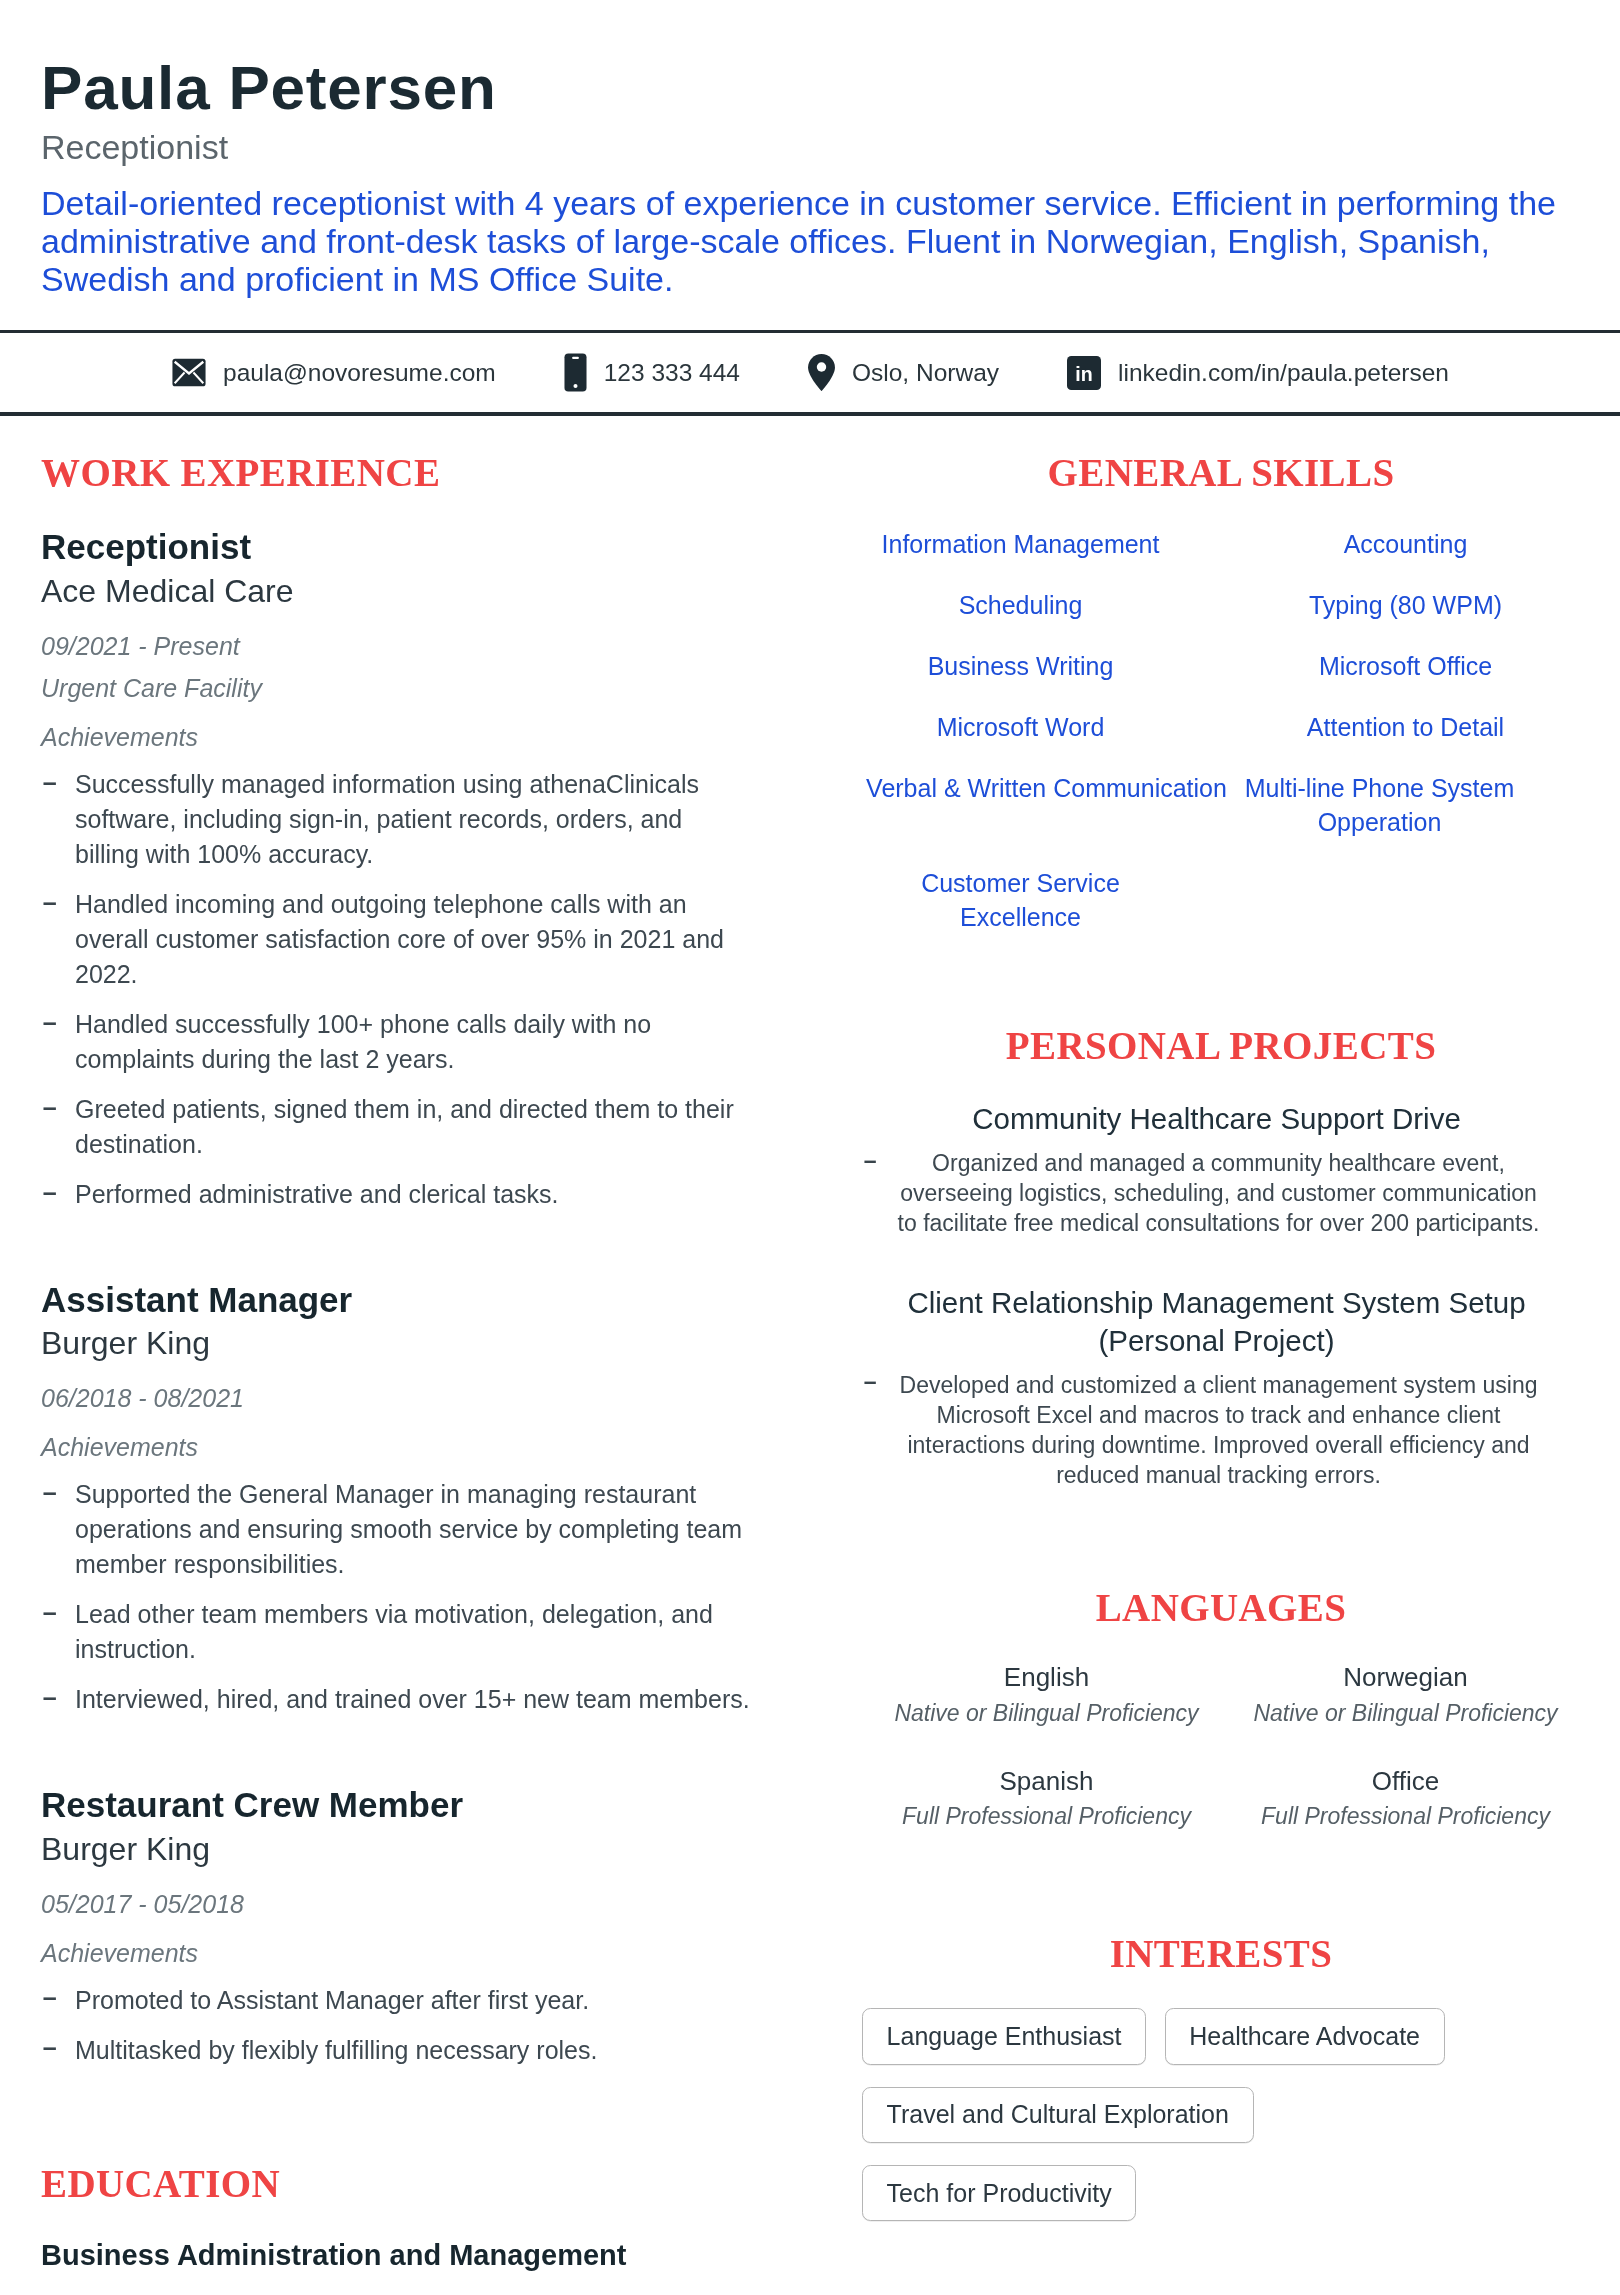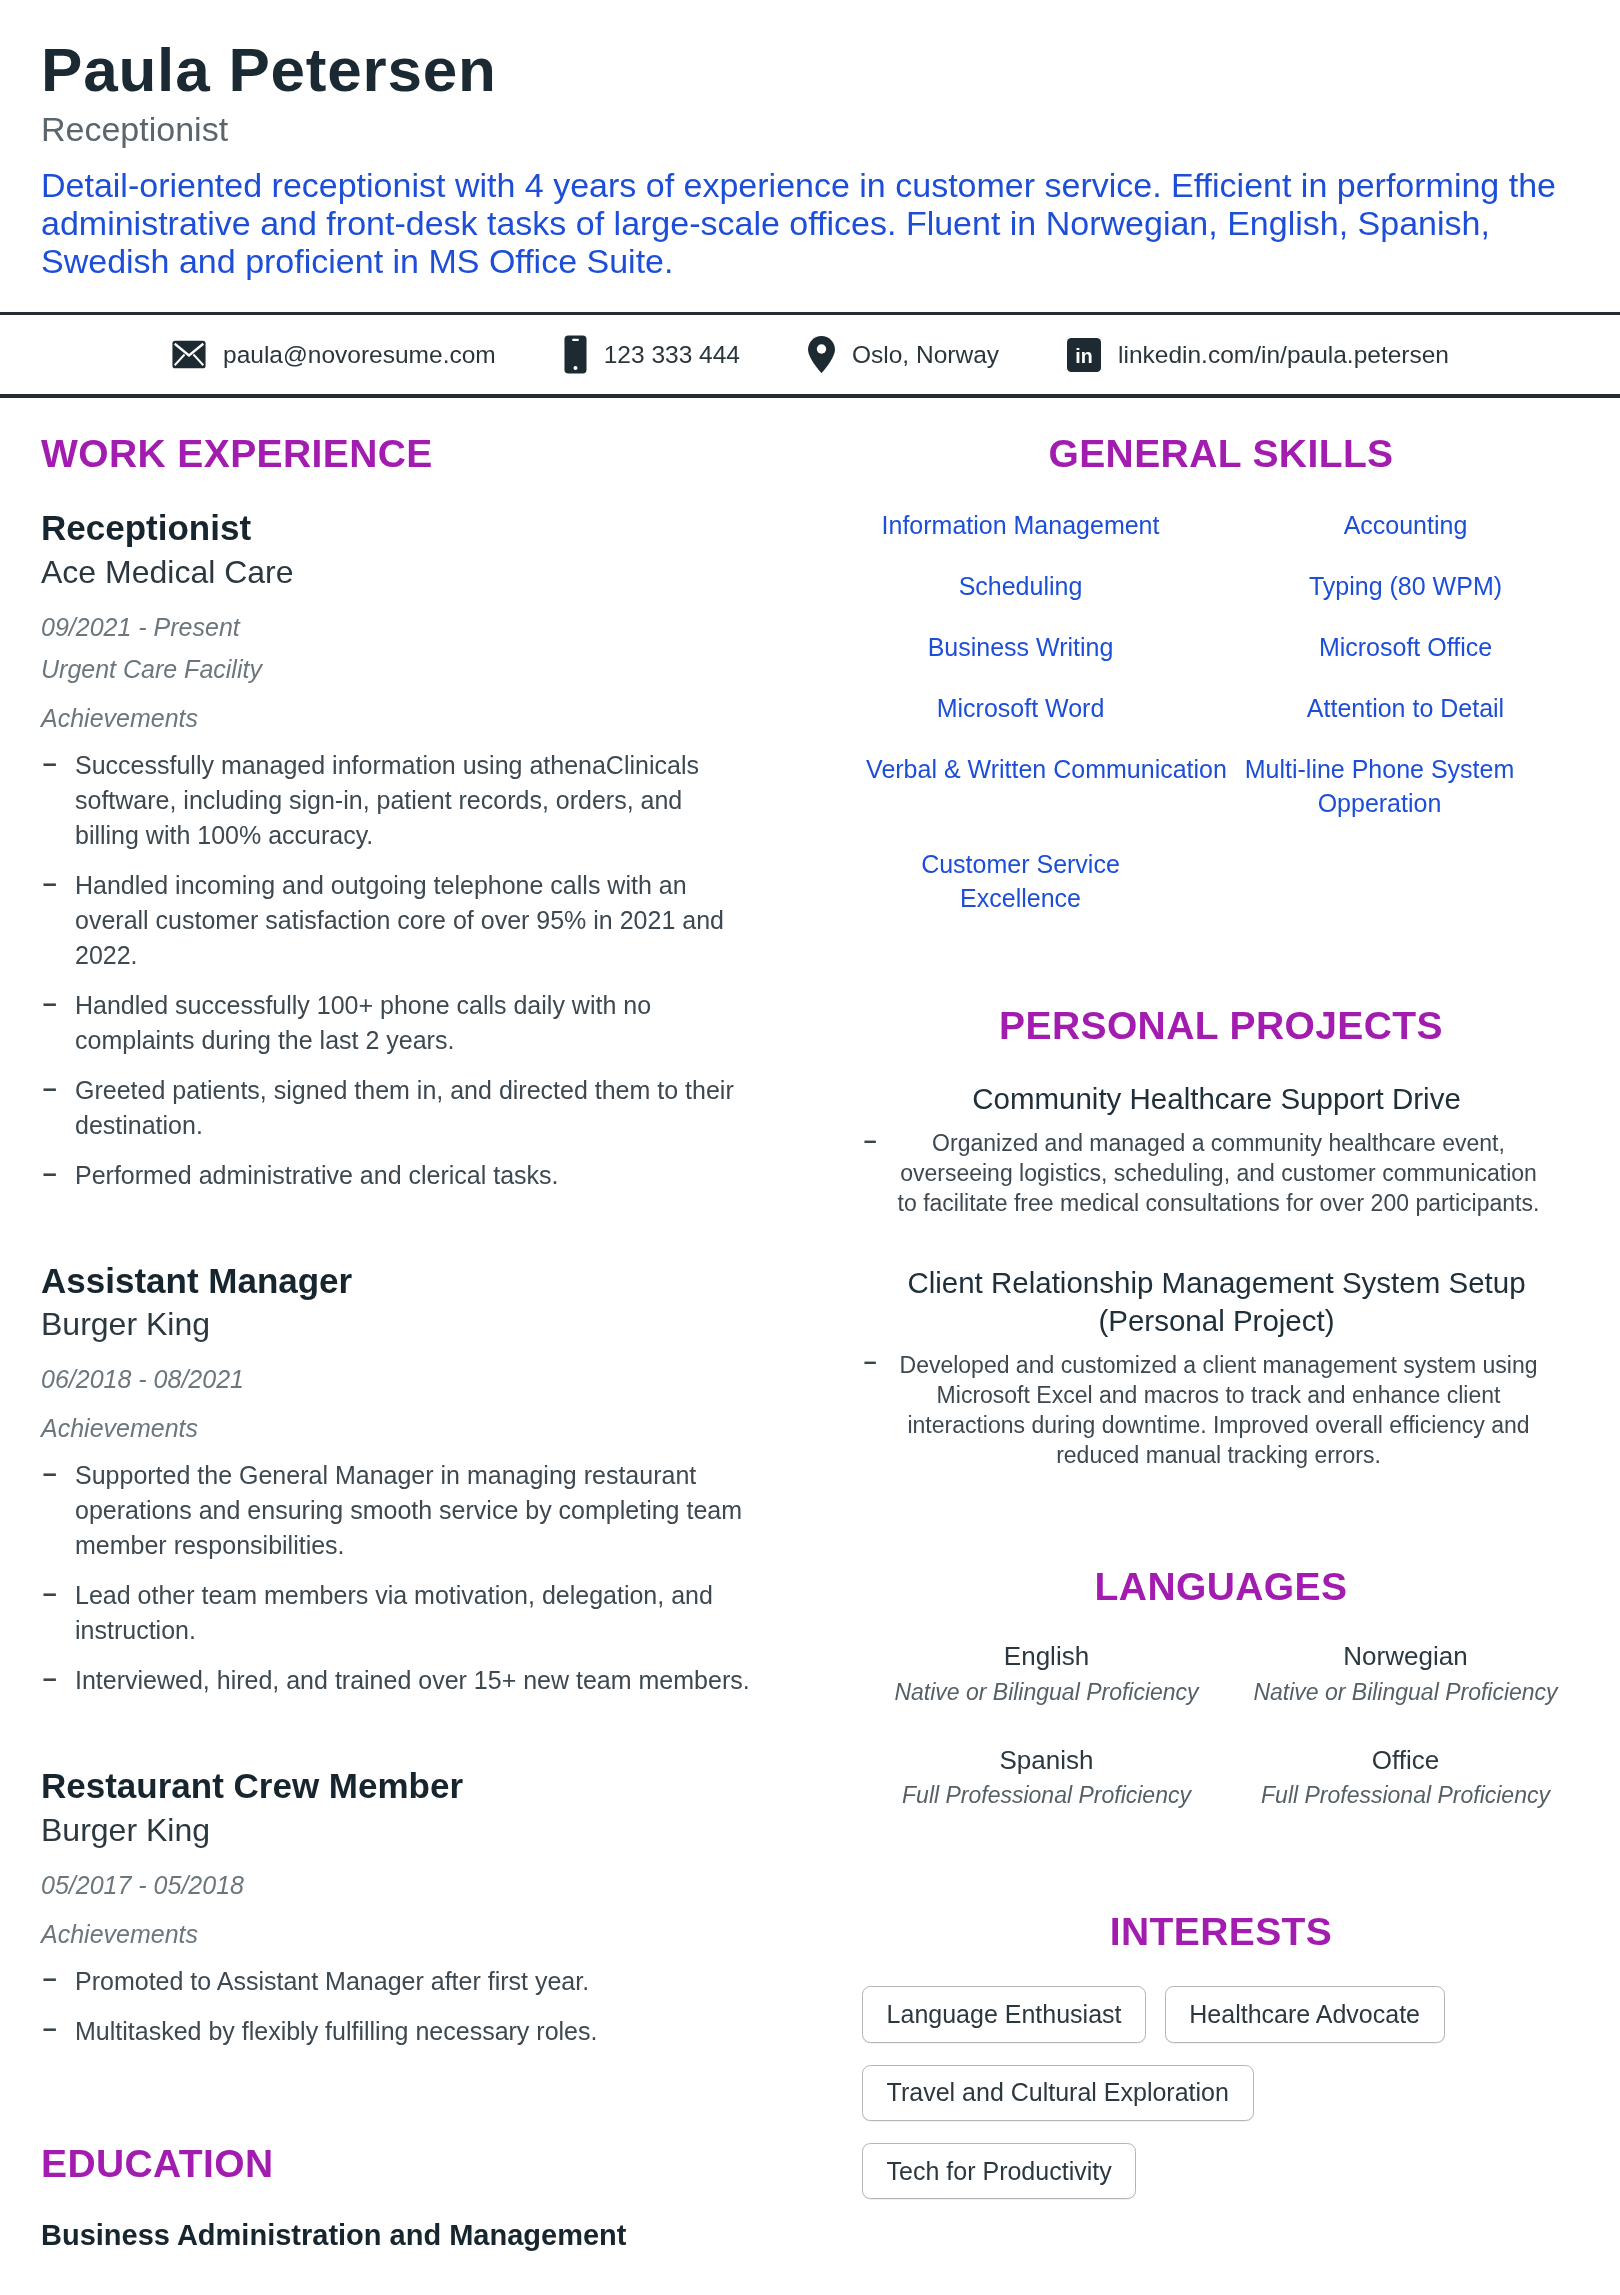--- a/index.html
+++ b/index.html
@@ -1,18 +1,18 @@
 <!DOCTYPE html>
 <html style="font-size:13.5px"><head>
 <meta charset="utf-8">
 <style>
   * { margin:0; padding:0; box-sizing:border-box; }
   html,body { background:#ffffff; }
   body { font-family:"Liberation Sans","DejaVu Sans",sans-serif; color:#3d4850; }
-  .page { width:1621px; height:2261px; background:#fff; overflow:hidden; position:relative; }
+  .page { width:1621px; height:2261px; background:#fff; overflow:hidden; position:relative;margin-top:18px; }
 
   
   .top { padding:37px 41px 0 41px; }
   .name { font-size:62px; font-weight:700; color:#1b2a32; letter-spacing:0.8px; line-height:1.05; }
   .subtitle { font-size:34px; color:#5b656c; margin-top:8.4px; }
   .summary { font-size:34px; line-height:38px; color:#1d4ed8; margin-top:17px; max-width:1520px; }
 
   
   .contact-bar {
     margin-top:32px;
@@ -23,21 +23,21 @@
   }
   .contact-item { display:flex; align-items:center; gap:17px; }
   .contact-item .txt { font-size:24.5px; color:#2b363c; }
   .cicon { display:inline-flex; align-items:center; justify-content:center; }
 
   
   .columns { display:flex; gap:57px; padding:34px 41px 0 41px; align-items:flex-start; }
   .col-left { width:764px; flex:none; }
   .col-right { flex:1; min-width:0;text-align:center; }
 
-  h2.sec { font-size:39px; font-weight:700; color:#a21caf; letter-spacing:0.4px; margin-bottom:32px; }
+  h2.sec { font-size:39px; font-weight:700; color:#ef4444; letter-spacing:0.4px; margin-bottom:32px;font-family:Liberation Serif, serif; }
 
   
   .job { margin-bottom:68px; }
   .job:last-child { margin-bottom:0; }
   .job-title { font-size:35px; font-weight:700; color:#17262e; line-height:1.15; }
   .company { font-size:32px; color:#2c3840; margin-top:5px; }
   .meta { font-size:25px; font-style:italic; color:#6b767d; }
   .dates { margin-top:22px; }
   .facility { margin-top:13.5px; }
   .ach-label { margin-top:20px; margin-bottom:15px; }

